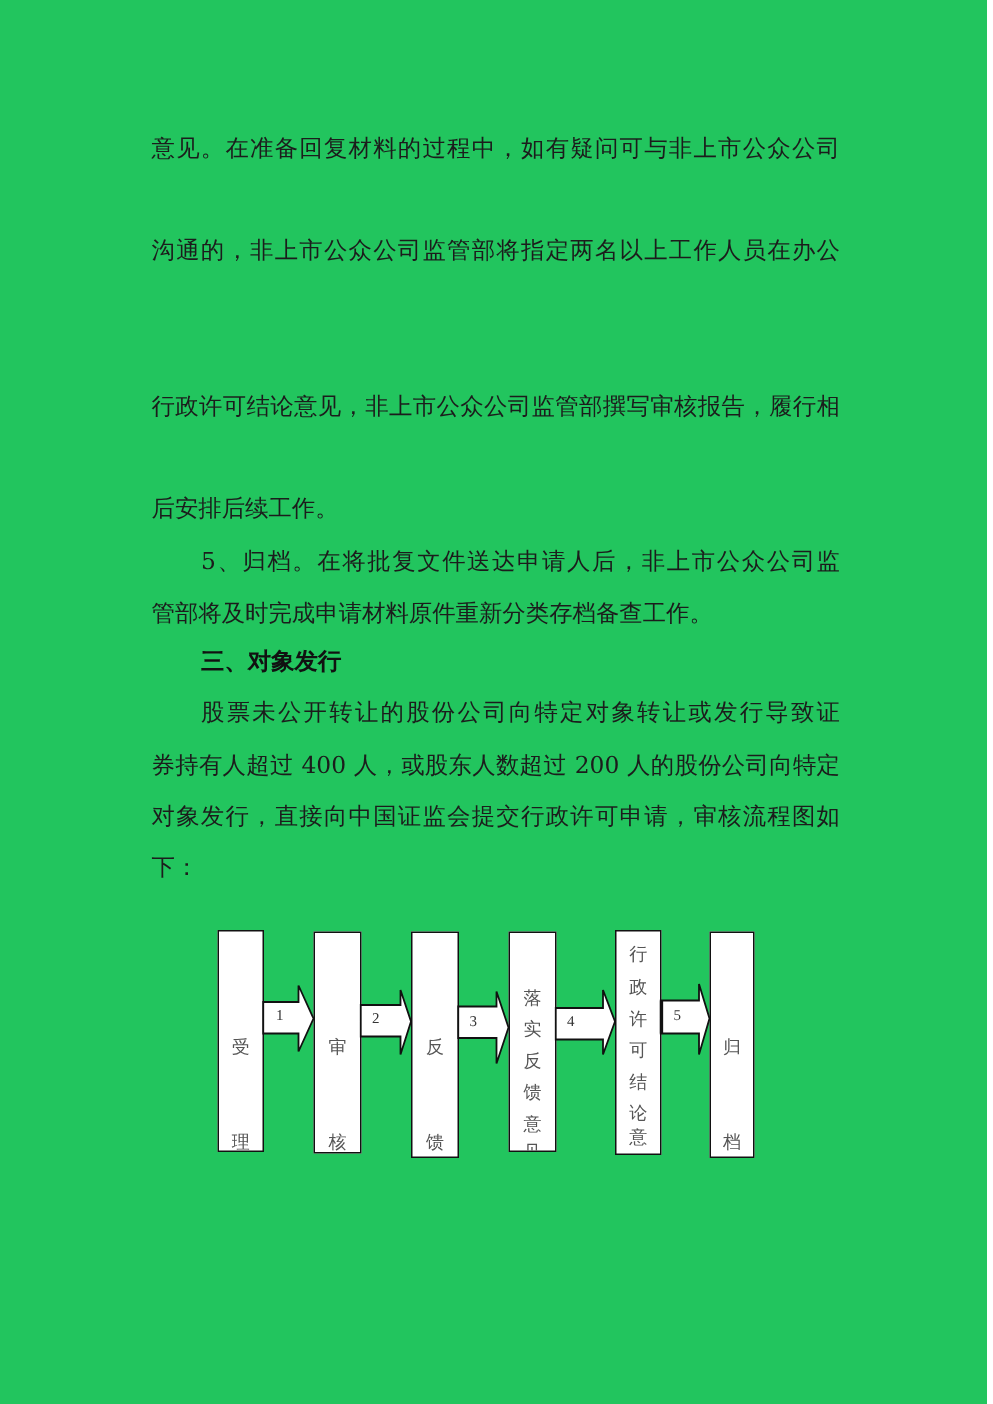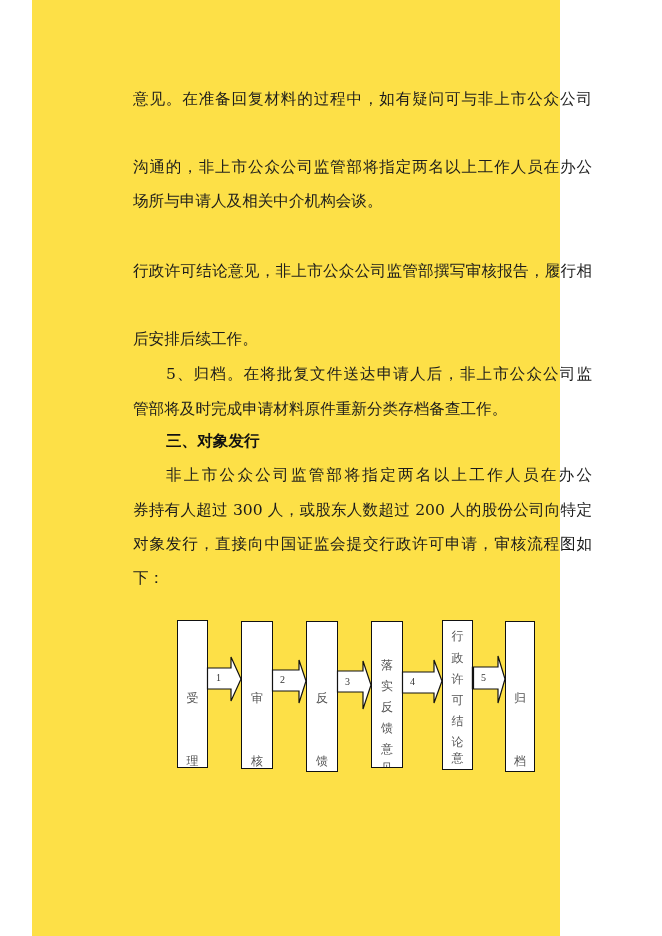--- a/index.html
+++ b/index.html
@@ -11,23 +11,22 @@
       width: 662px;
       height: 936px;
       position: relative;
       overflow: hidden;
       font-family: "DejaVu Serif", "Liberation Serif", serif;
       color: #1a1a1a;
     }
     .page {
       position: absolute;
       left: 0; top: 0;
-      width: 528px; height: 936px;
-      background: #fde047;
-      margin-left: 32px;
+      width: 658px; height: 936px;
+      background: #22c55e;
     }
     .line {
       position: absolute;
       left: 101px;
       width: 459px;
       height: 24px;
       font-size: 15.6px;
       line-height: 24px;
       white-space: nowrap;
       text-align: justify;
@@ -71,32 +70,31 @@
       font-family: "Liberation Serif", "DejaVu Serif", serif;
     }
   </style>
 </head>
 <body>
 
 <div class="page">
 
   <div class="line" style="top:87px">意见。在准备回复材料的过程中，如有疑问可与非上市公众公司</div>
   <div class="line" style="top:155px">沟通的，非上市公众公司监管部将指定两名以上工作人员在办公</div>
-  <div class="line last" style="top:189px">场所与申请人及相关中介机构会谈。</div>
 
   <div class="line" style="top:259px">行政许可结论意见，非上市公众公司监管部撰写审核报告，履行相</div>
   <div class="line last" style="top:327px">后安排后续工作。</div>
 
   <div class="line indent" style="top:362px">5、归档。在将批复文件送达申请人后，非上市公众公司监</div>
   <div class="line last" style="top:397px">管部将及时完成申请材料原件重新分类存档备查工作。</div>
 
   <div class="line indent heading" style="top:429px">三、对象发行</div>
 
-  <div class="line indent" style="top:463px">非上市公众公司监管部将指定两名以上工作人员在办公</div>
-  <div class="line" style="top:498px">券持有人超过 300 人，或股东人数超过 200 人的股份公司向特定</div>
+  <div class="line indent" style="top:463px">股票未公开转让的股份公司向特定对象转让或发行导致证</div>
+  <div class="line" style="top:498px">券持有人超过 400 人，或股东人数超过 200 人的股份公司向特定</div>
   <div class="line" style="top:532px">对象发行，直接向中国证监会提交行政许可申请，审核流程图如</div>
   <div class="line last" style="top:566px">下：</div>
 
   <div class="flow">
 
     <div class="box" style="left:145px; top:620px; width:31px; height:148px;">
       <div class="ch" style="top:70px">受</div>
       <div class="ch" style="top:133px">理</div>
     </div>
 

